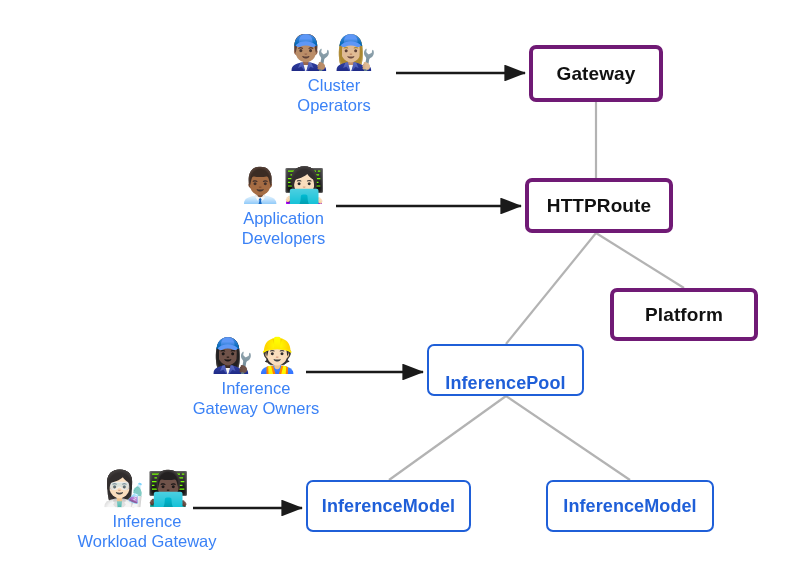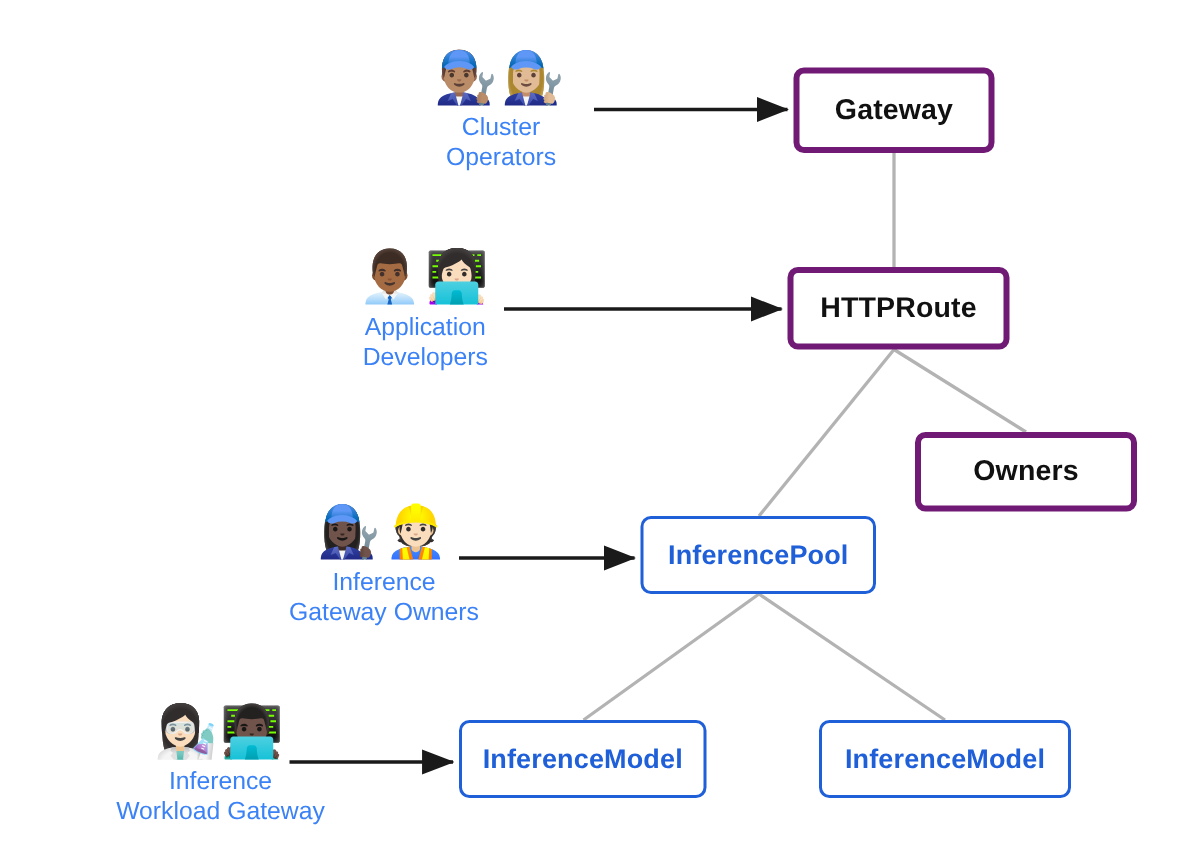--- a/index.html
+++ b/index.html
@@ -98,24 +98,24 @@
 
   <div class="node gray" style="left:529px; top:45px; width:134px; height:57px; font-size:19px;">
     <span>Gateway</span>
   </div>
 
   <div class="node gray" style="left:525px; top:178px; width:148px; height:55px; font-size:19px;">
     <span>HTTPRoute</span>
   </div>
 
   <div class="node gray" style="left:610px; top:288px; width:148px; height:53px; font-size:19px;">
-    <span>Owners</span>
+    <span>Platform</span>
   </div>
 
-  <div class="node blue" style="left:427px; top:344px; width:157px; height:52px; font-size:18px;">
+  <div class="node blue" style="left:427px; top:344px; width:157px; height:52px; font-size:18px;align-items:flex-end;">
     <span>InferencePool</span>
   </div>
 
   <div class="node blue" style="left:306px; top:480px; width:165px; height:52px; font-size:18px;">
     <span>InferenceModel</span>
   </div>
 
   <div class="node blue" style="left:546px; top:480px; width:168px; height:52px; font-size:18px;">
     <span>InferenceModel</span>
   </div>

